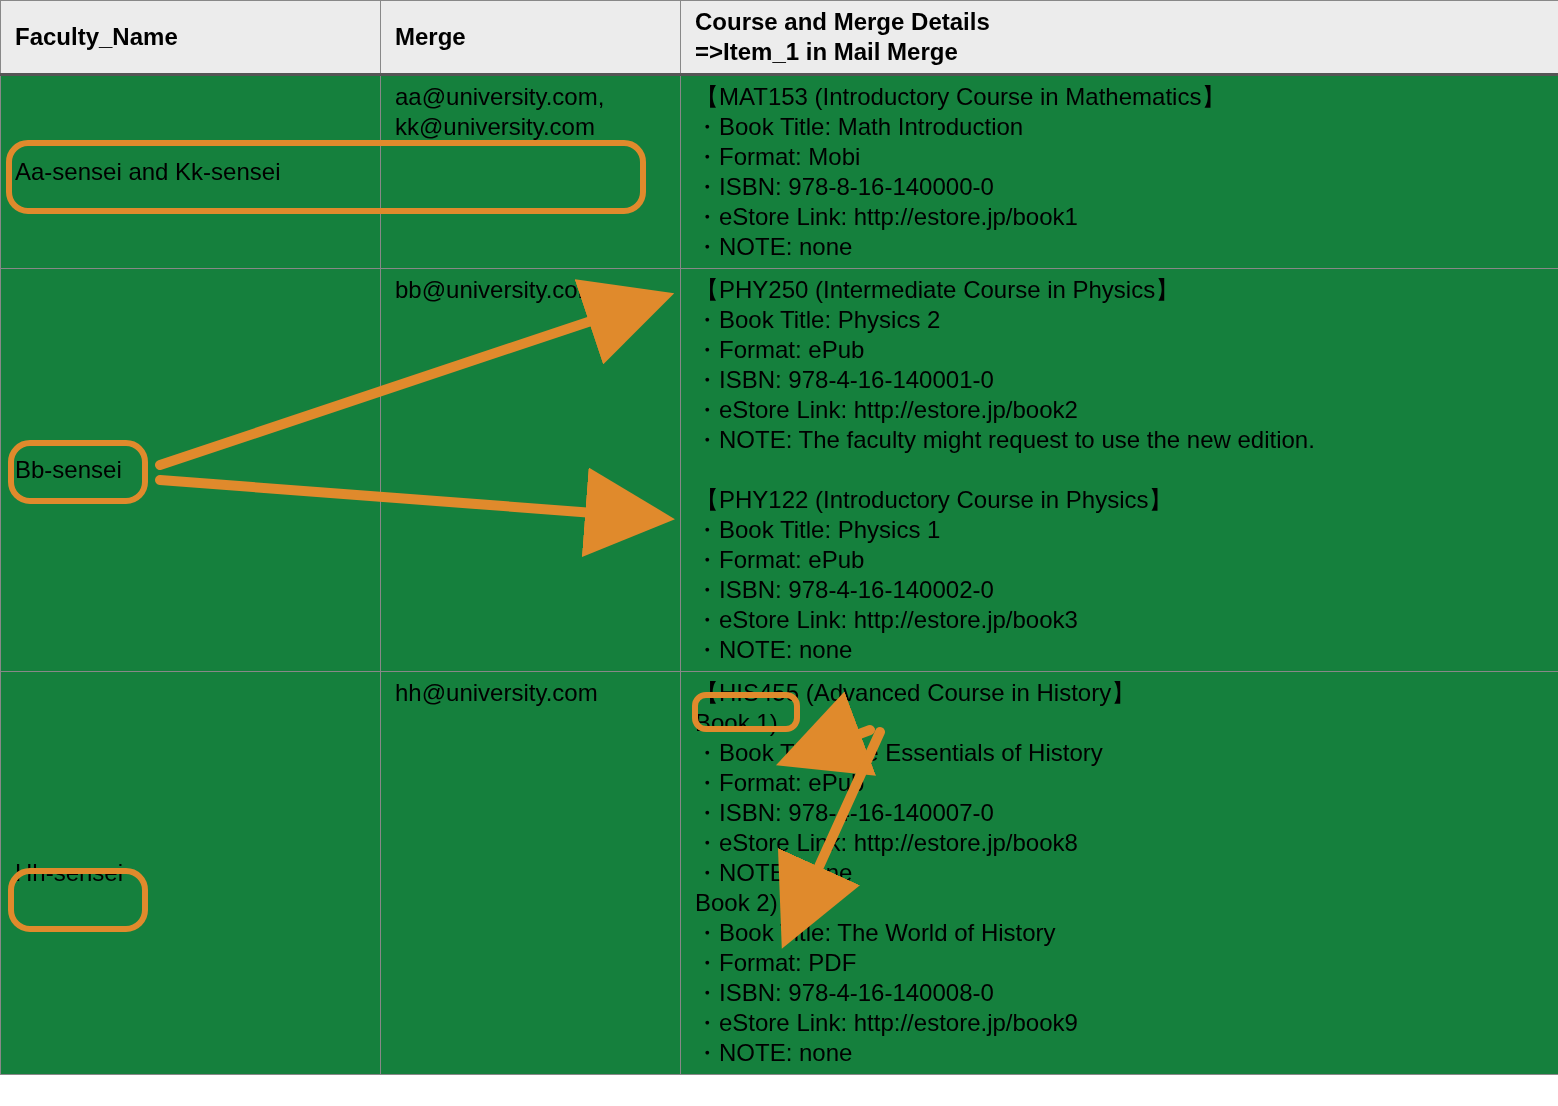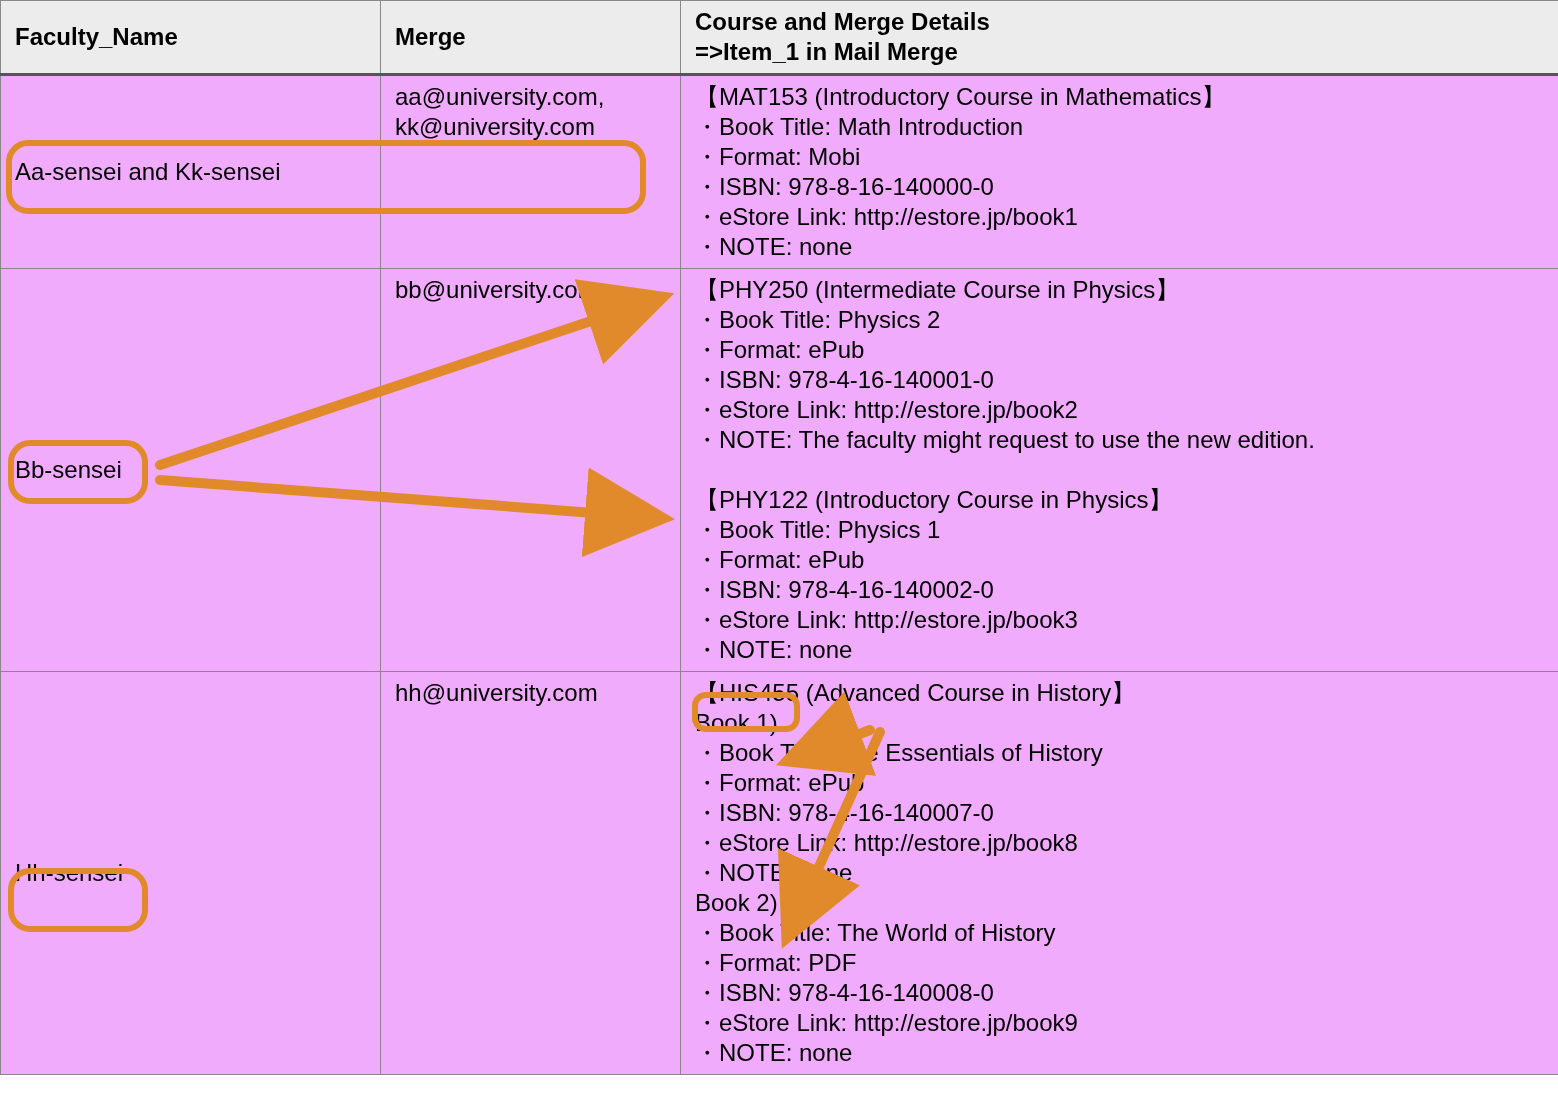--- a/index.html
+++ b/index.html
@@ -23,21 +23,21 @@
     padding-left: 23px;
   }
   col.c1 { width: 380px; }
   col.c2 { width: 300px; }
   col.c3 { width: 878px; }
   th, td {
     border: 1px solid #888;
     padding: 6px 14px;
     vertical-align: middle;
     text-align: left;
-    background: #f0abfc;
+    background: #15803d;
     line-height: 1.25;
   }
   th {
     font-weight: 700;
     border-bottom: 3px solid #555;
     background: #ececec;
   }
   td.details {
     white-space: pre-line;
     vertical-align: top;

